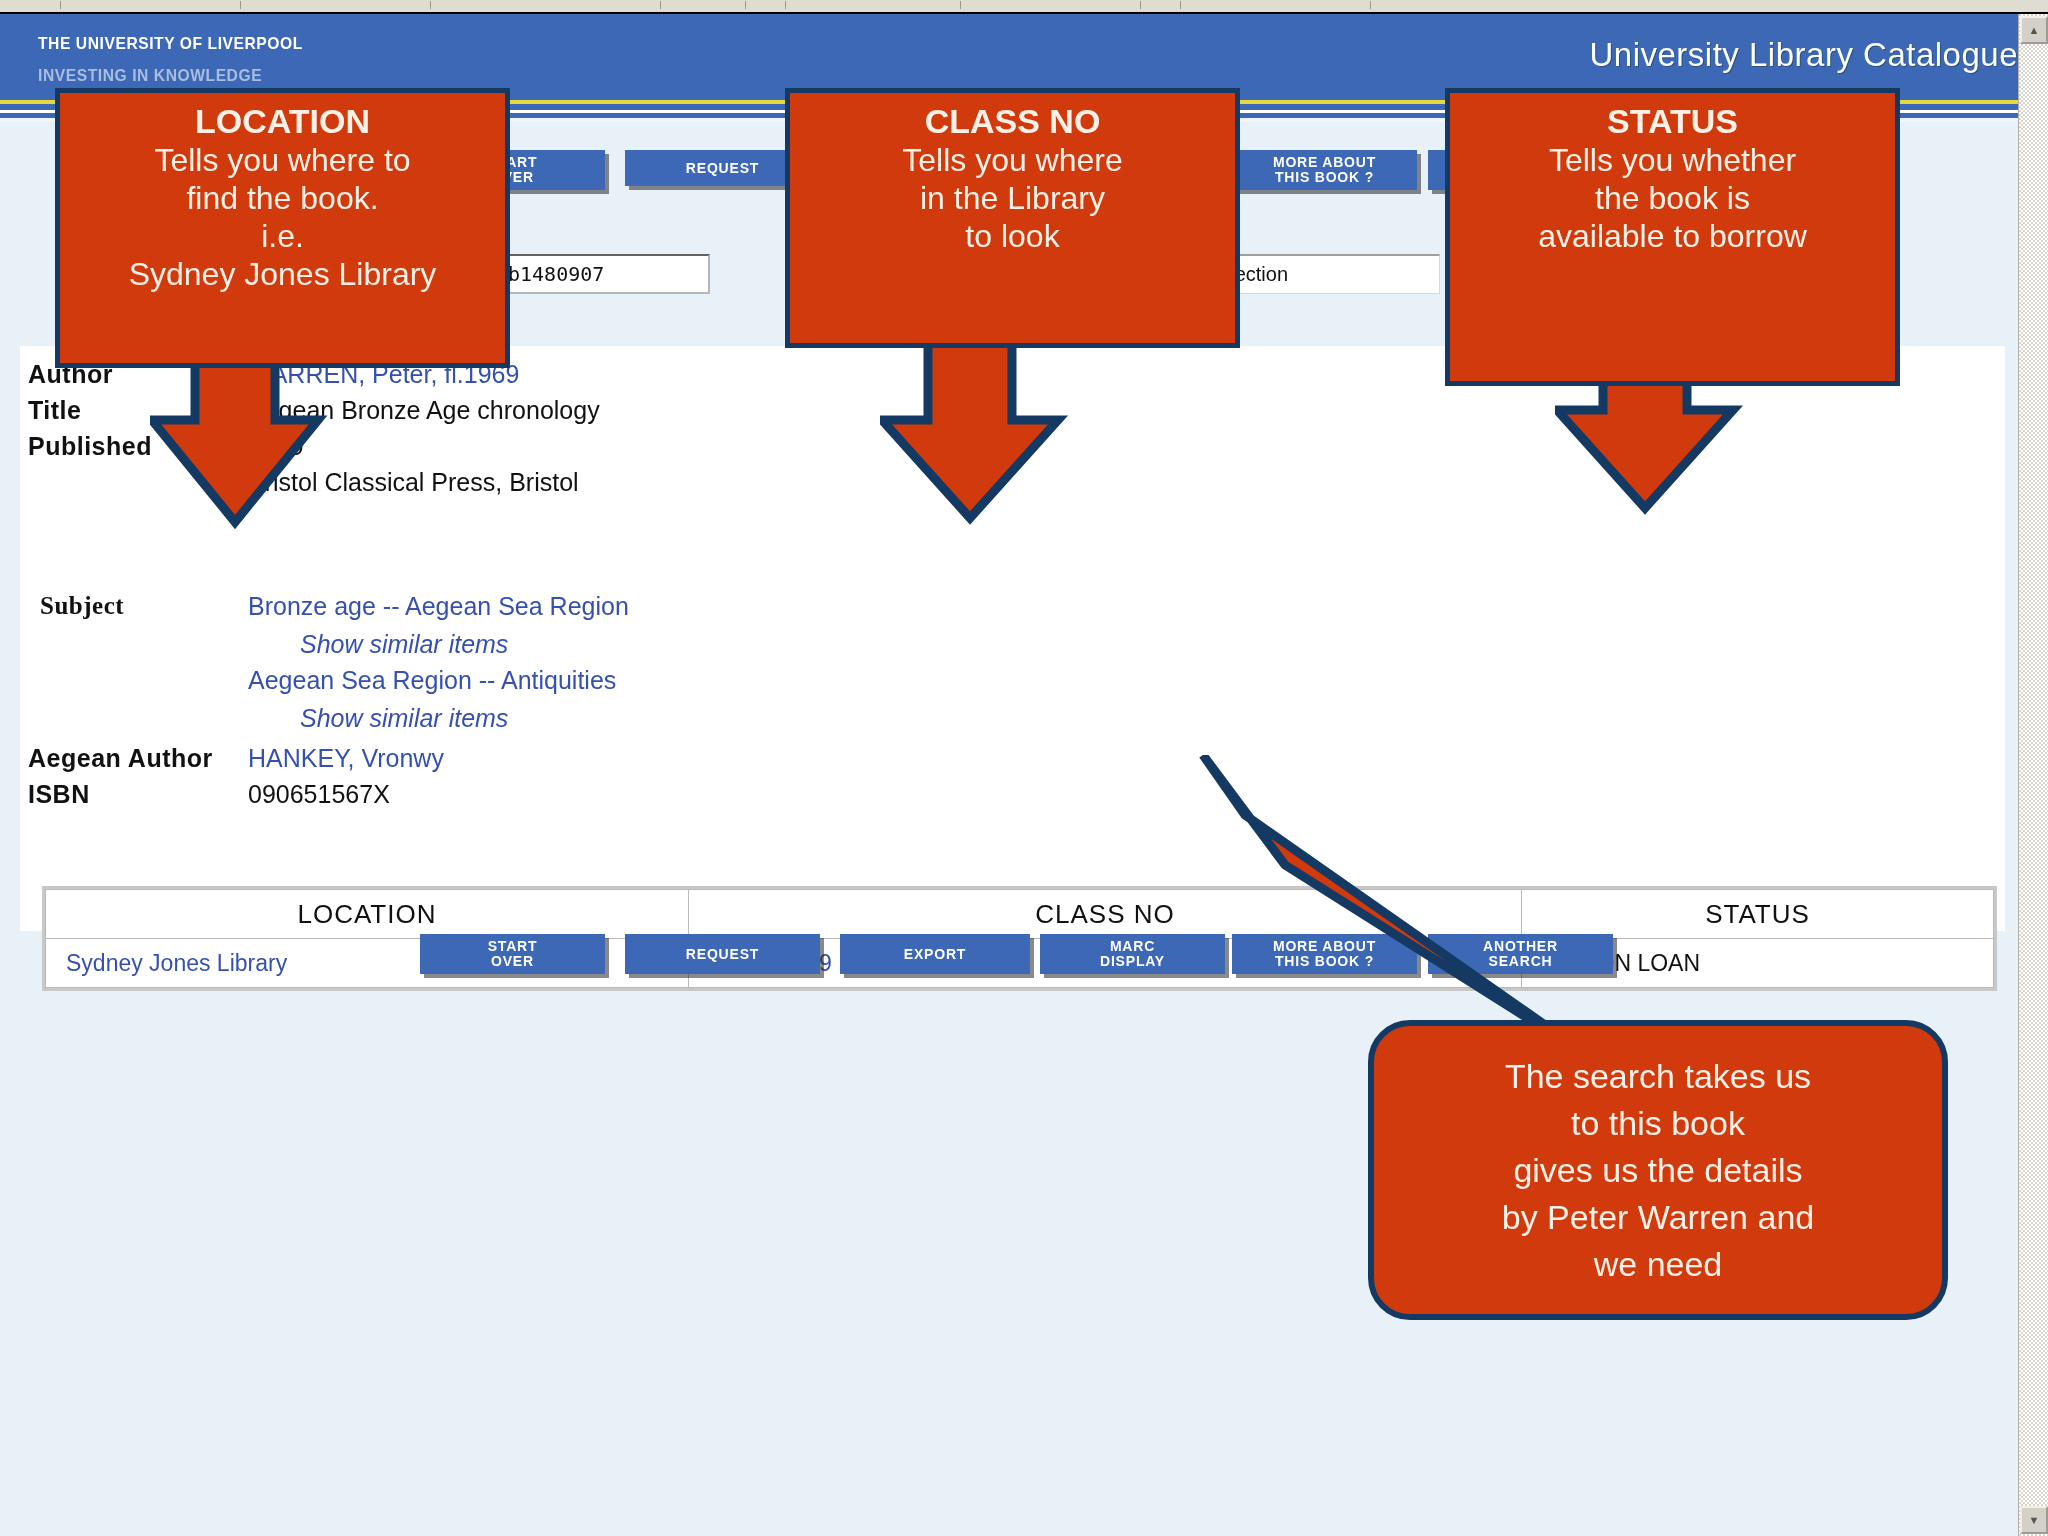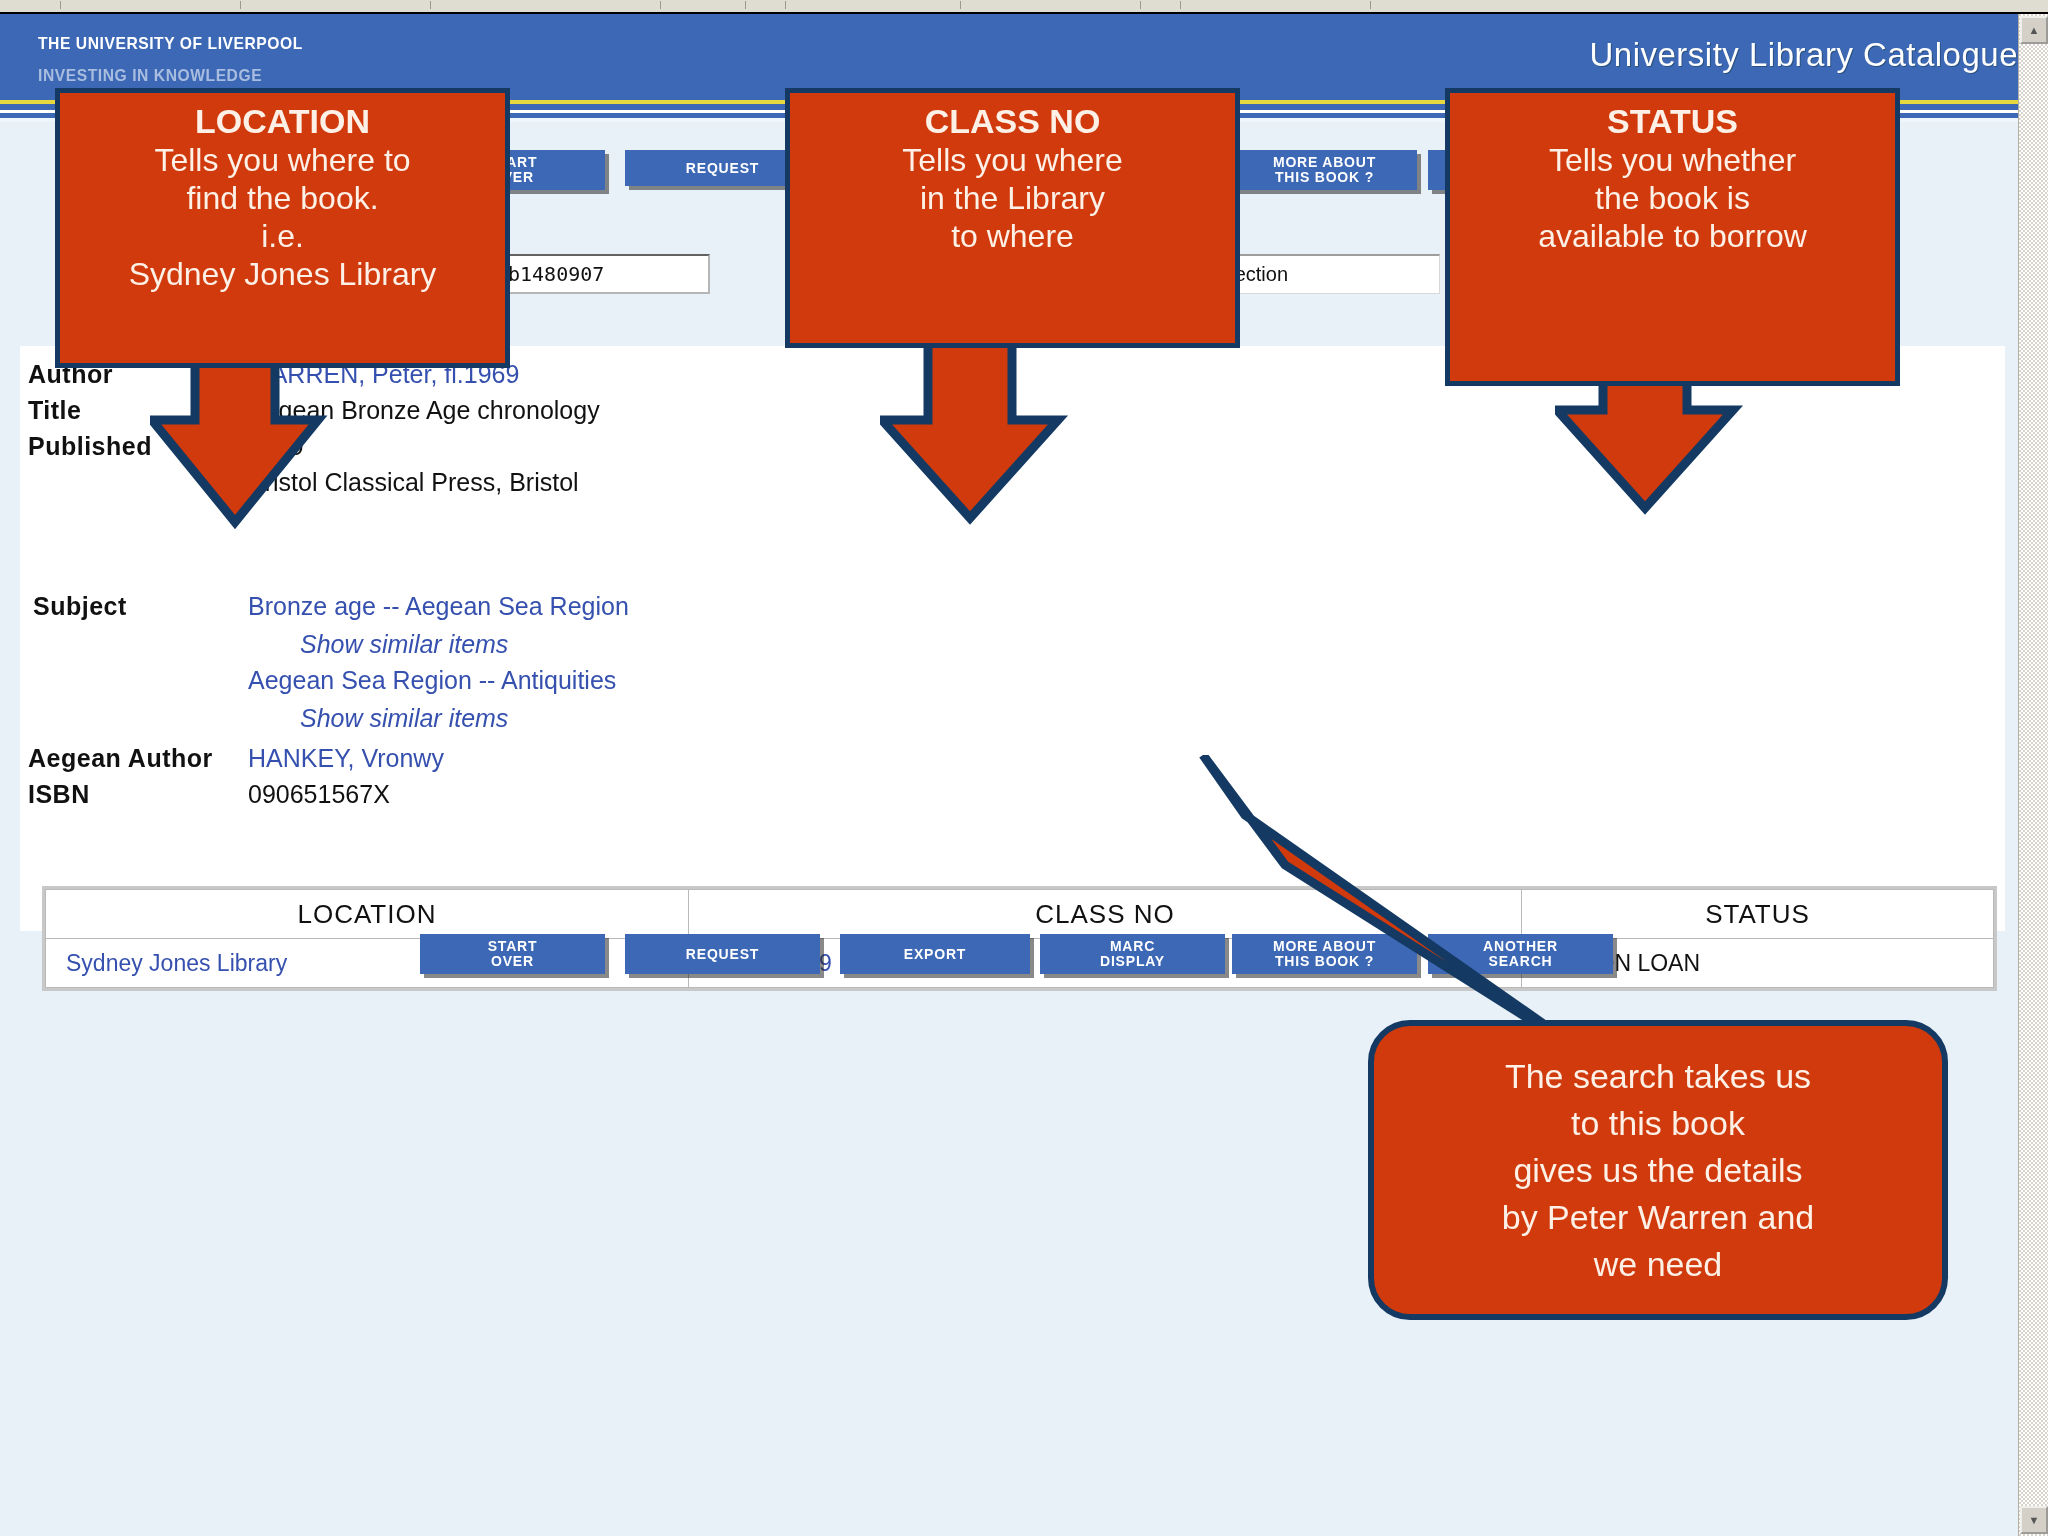--- a/index.html
+++ b/index.html
@@ -248,21 +248,21 @@
         <tbody>
           <tr>
             <td class="link">Sydney Jones Library</td>
             <td class="link">DF220.W29</td>
             <td class="status">NOT ON LOAN</td>
           </tr>
         </tbody>
       </table>
     </div>
 
-    <div class="rec-row" style="left:13px;top:246px;">
+    <div class="rec-row" style="left:20px;top:246px;font-family:Liberation Serif, serif;">
       <span class="rec-label">Subject</span>
     </div>
     <div class="rec-row rec-link" style="left:228px;top:246px;">
       <span>Bronze age -- Aegean Sea Region</span>
     </div>
     <div class="rec-row rec-italic" style="left:280px;top:284px;">
       <span>Show similar items</span>
     </div>
     <div class="rec-row rec-link" style="left:228px;top:320px;text-align:center;">
       <span>Aegean Sea Region -- Antiquities</span>
@@ -329,21 +329,21 @@
   <div class="c-body">Tells you where to</div>
   <div class="c-body">find the book.</div>
   <div class="c-body">i.e.</div>
   <div class="c-body">Sydney Jones Library</div>
 </div>
 
 <div class="callout" style="left:785px;top:88px;width:455px;height:260px;">
   <div class="c-title">CLASS NO</div>
   <div class="c-body">Tells you where</div>
   <div class="c-body">in the Library</div>
-  <div class="c-body">to where</div>
+  <div class="c-body">to look</div>
 </div>
 
 <div class="callout" style="left:1445px;top:88px;width:455px;height:298px;">
   <div class="c-title">STATUS</div>
   <div class="c-body">Tells you whether</div>
   <div class="c-body">the book is</div>
   <div class="c-body">available to borrow</div>
 </div>
 
 <svg id="bubble-tail" width="650" height="330">

